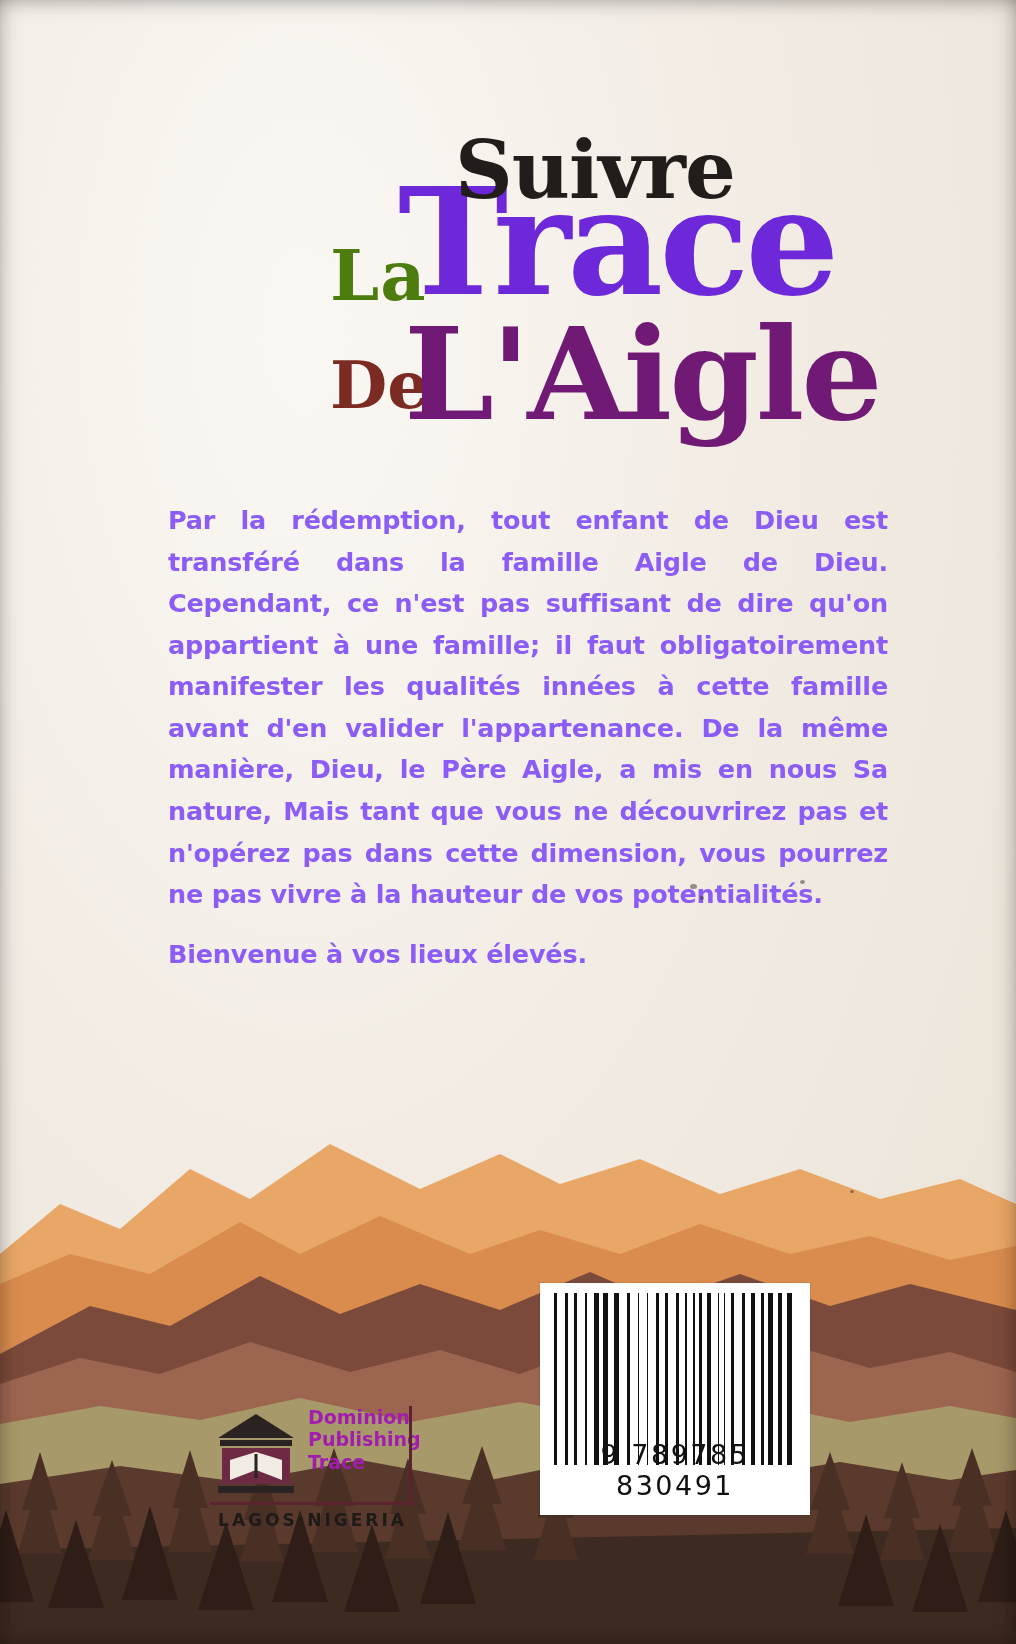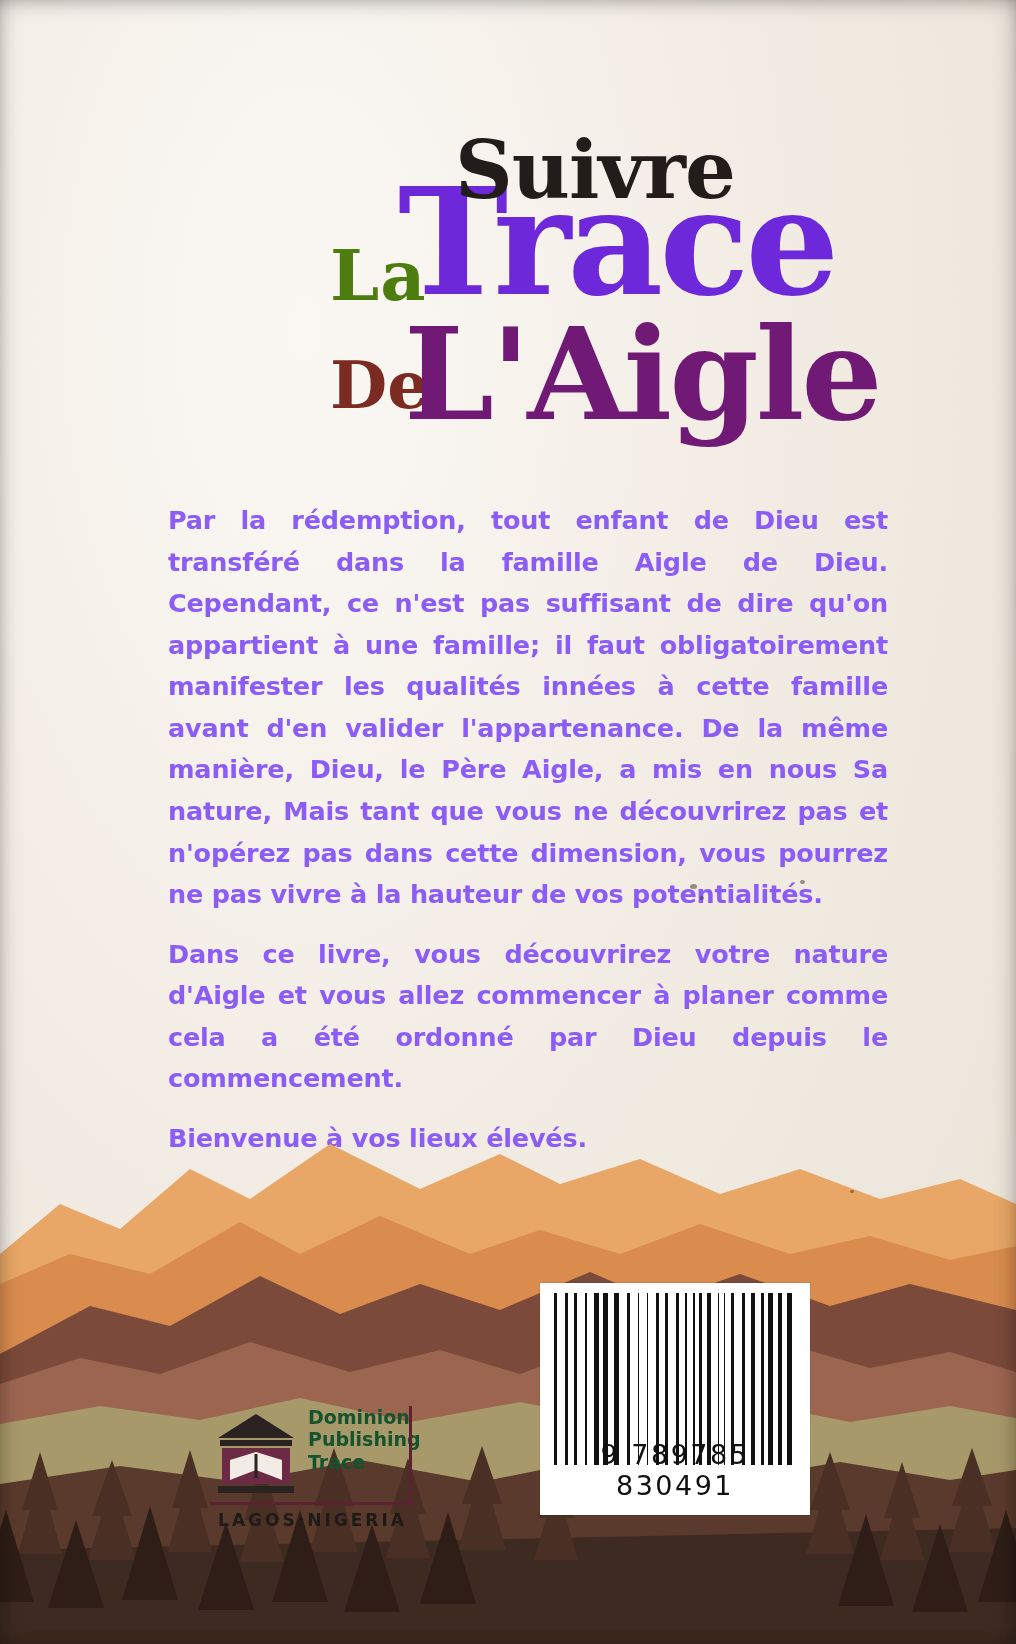--- a/index.html
+++ b/index.html
@@ -166,21 +166,21 @@
     left: 6px;
     top: 10px;
     width: 92px;
     height: 92px;
   }
   .pub-name {
     position: absolute;
     left: 104px;
     top: 8px;
     width: 130px;
-    color: #14532d;
+    color: #a21caf;
     font-family: "DejaVu Sans", sans-serif;
     font-weight: 700;
     font-size: 19px;
     line-height: 1.18;
   }
   .pub-rule {
     position: absolute;
     left: 6px;
     top: 104px;
     width: 205px;
@@ -222,21 +222,20 @@
   <div class="title-block">
     <div class="t-word t-la">La</div>
     <div class="t-word t-de">De</div>
     <div class="t-word t-trace">Trace</div>
     <div class="t-word t-suivre">Suivre</div>
     <div class="t-word t-laigle">L'Aigle</div>
   </div>
 
   <div class="blurb">
     <p>Par la rédemption, tout enfant de Dieu est transféré dans la famille Aigle de Dieu. Cependant, ce n'est pas suffisant de dire qu'on appartient à une famille; il faut obligatoirement manifester les qualités innées à cette famille avant d'en valider l'appartenance. De la même manière, Dieu, le Père Aigle, a mis en nous Sa nature, Mais tant que vous ne découvrirez pas et n'opérez pas dans cette dimension, vous pourrez ne pas vivre à la hauteur de vos potentialités.</p>
-    <p>Dans ce livre, vous découvrirez votre nature d'Aigle et vous allez commencer à planer comme cela a été ordonné par Dieu depuis le commencement.</p>
     <p class="welcome last">Bienvenue à vos lieux élevés.</p>
   </div>
 
   <div class="scene">
     <svg viewBox="0 0 1016 690" preserveAspectRatio="none">
 
       <polygon fill="#e8a766" points="0,300 60,250 120,275 190,215 250,245 330,190 420,235 500,200 560,230 640,205 720,240 800,215 880,245 960,225 1016,250 1016,690 0,690"></polygon>
 
       <polygon fill="#d98c4e" points="0,330 70,300 150,320 240,268 300,300 380,262 470,300 540,276 620,300 700,270 790,300 870,282 950,306 1016,292 1016,690 0,690"></polygon>
 

